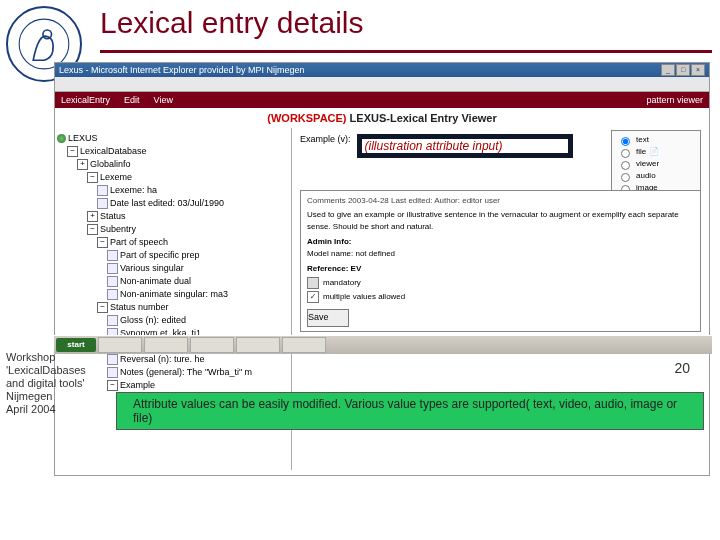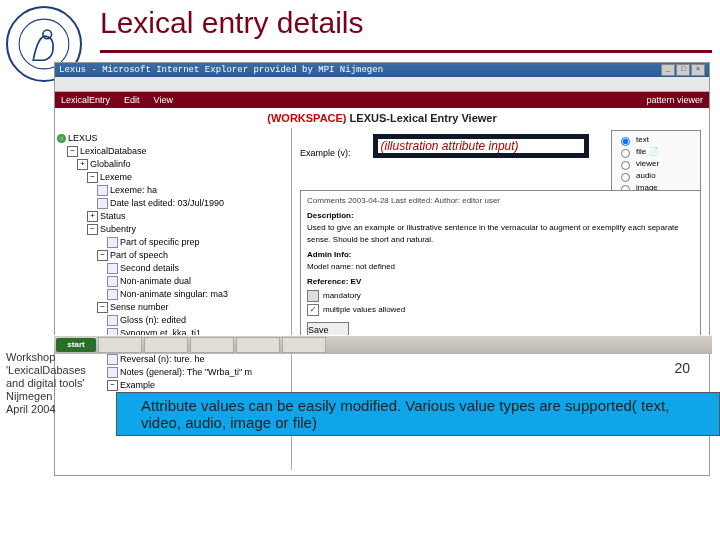--- a/index.html
+++ b/index.html
@@ -2,53 +2,53 @@
 <html><head>
 <meta charset="utf-8">
 <style>
   body { margin:0; padding:0; width:720px; height:540px; font-family:Arial,sans-serif; background:#fff; overflow:hidden; position:relative; }
   .slide { width:720px; height:420px; position:relative; }
   .logo { position:absolute; left:6px; top:6px; width:72px; height:72px; border:2px solid #1a3d7c; border-radius:50%; display:flex; align-items:center; justify-content:center; }
   .logo svg { width:54px; height:54px; }
   .title { position:absolute; left:100px; top:6px; font-size:30px; color:#7a0019; font-weight:400; }
   .hr { position:absolute; left:100px; top:50px; width:612px; height:3px; background:#7a0019; }
   .browser { position:absolute; left:54px; top:62px; width:654px; height:412px; background:#fff; border:1px solid #999; font-size:9px; }
-  .win-titlebar { height:14px; background:linear-gradient(#3a6ea5,#2a5a95); color:#fff; display:flex; align-items:center; padding:0 4px; justify-content:space-between;font-family:Liberation Mono, monospace; }
+  .win-titlebar { height:14px; background:linear-gradient(#3a6ea5,#2a5a95); color:#fff; display:flex; align-items:center; padding:0 4px; justify-content:space-between; }
   .win-title { font-size:9px; }
   .win-ctrls { display:flex; gap:1px; }
   .win-ctrls span { width:12px; height:10px; background:#ccc; border:1px solid #888; display:inline-block; font-size:7px; text-align:center; line-height:9px; color:#333; }
   .toolbar-ie { height:14px; background:#e8e8e8; border-bottom:1px solid #aaa; }
   .app-menubar { height:16px; background:#7a0019; display:flex; align-items:center; padding:0 6px; gap:14px; color:#fff; font-size:9px; justify-content:space-between; }
   .app-menubar .left { display:flex; gap:14px; }
   .content-hdr { text-align:center; padding:4px 0; font-size:11px; }
   .content-hdr .ws { color:#c00; font-weight:bold; }
   .content-hdr .vtitle { font-weight:bold; color:#222; }
   .panes { display:flex; height:342px; }
   .tree { width:232px; border-right:1px solid #aaa; padding:4px 2px; font-size:9px; line-height:13px; overflow:hidden; }
   .tree .node { white-space:nowrap; }
   .box { display:inline-block; width:9px; height:9px; border:1px solid #666; text-align:center; line-height:8px; font-size:8px; margin-right:2px; vertical-align:middle; }
   .leaf { display:inline-block; width:9px; height:9px; background:#eef; border:1px solid #88a; margin-right:2px; vertical-align:middle; }
   .globe { display:inline-block; width:9px; height:9px; border-radius:50%; background:radial-gradient(#6fc06f,#2a7a2a); margin-right:2px; vertical-align:middle; }
   .i1{padding-left:10px}.i2{padding-left:20px}.i3{padding-left:30px}.i4{padding-left:40px}.i5{padding-left:50px}.i6{padding-left:60px}
   .right { flex:1; padding:6px 8px; font-size:9px; position:relative; }
-  .field-row { display:flex; align-items:flex-end; gap:22px; }
+  .field-row { display:flex; align-items:flex-start; gap:6px; }
   .field-label { font-size:9px; }
   .field-input { border:5px solid #0f172a; height:14px; width:200px; padding:0 3px; color:#a00; font-style:italic; font-size:12px; }
   .types-box { position:absolute; right:8px; top:2px; width:80px; border:1px solid #888; padding:3px 4px; background:#fafafa; font-size:8px; line-height:12px; }
   .types-box label { display:flex; align-items:center; gap:3px; }
   .types-box input { width:9px; height:9px; }
   .info-box { position:absolute; left:8px; right:8px; top:62px; border:1px solid #888; padding:4px 6px; font-size:8px; line-height:12px; background:#fff; }
   .info-box .hdr { color:#444; margin-bottom:2px; }
   .info-box .lbl { font-weight:bold; margin-top:3px; }
   .chk-row { display:flex; align-items:center; gap:4px; margin-top:2px; }
   .chk-row .chk { width:10px; height:10px; border:1px solid #777; background:#fff; display:inline-block; }
   .chk-row .chk.disabled { background:#ddd; }
   .chk-row .tick { color:#333; font-size:8px; line-height:9px; text-align:center; }
   .save-btn { margin-top:6px; width:40px; height:16px; border:1px solid #777; background:#eee; font-size:9px; line-height:14px; display:inline-block; }
-  .overlay-note { position:absolute; left:116px; top:392px; width:554px; background:#0ea5e9; border:1px solid #555; padding:4px 24px; font-size:15px; color:#222; z-index:20; }
+  .overlay-note { position:absolute; left:116px; top:392px; width:554px; background:#22c55e; border:1px solid #555; padding:4px 16px; font-size:12px; color:#222; z-index:20; }
   .taskbar { position:absolute; left:54px; bottom:66px; width:654px; height:18px; background:linear-gradient(#d4d0c8,#bab6ae); border-top:1px solid #fff; display:flex; align-items:center; gap:2px; padding:0 2px; font-size:8px; }
   .taskbar .start { width:40px; height:14px; background:#2a6e2a; color:#fff; border-radius:2px; text-align:center; line-height:14px; font-weight:bold; font-size:8px; }
   .taskbar .tbtn { width:42px; height:14px; background:#e0ddd5; border:1px solid #aaa; }
   .footer { position:absolute; left:6px; bottom:4px; font-size:11px; color:#333; line-height:13px; }
   .pagenum { position:absolute; right:30px; bottom:44px; font-size:14px; color:#333; }
 </style>
 </head>
 <body>
 
 <div class="slide">
@@ -87,26 +87,26 @@
     <div class="panes">
       <div class="tree">
         <div class="node"><span class="globe"></span><span>LEXUS</span></div>
         <div class="node i1"><span class="box">−</span><span>LexicalDatabase</span></div>
         <div class="node i2"><span class="box">+</span><span>Globalinfo</span></div>
         <div class="node i3"><span class="box">−</span><span>Lexeme</span></div>
         <div class="node i4"><span class="leaf"></span><span>Lexeme: ha</span></div>
         <div class="node i4"><span class="leaf"></span><span>Date last edited: 03/Jul/1990</span></div>
         <div class="node i3"><span class="box">+</span><span>Status</span></div>
         <div class="node i3"><span class="box">−</span><span>Subentry</span></div>
+        <div class="node i4"><span class="box">−</span><span>Part of speech</span></div>
         <div class="node i5"><span class="leaf"></span><span>Part of specific prep</span></div>
-        <div class="node i4"><span class="box">−</span><span>Part of speech</span></div>
-        <div class="node i5"><span class="leaf"></span><span>Second details</span></div>
+        <div class="node i5"><span class="leaf"></span><span>Various singular</span></div>
         <div class="node i5"><span class="leaf"></span><span>Non-animate dual</span></div>
         <div class="node i5"><span class="leaf"></span><span>Non-animate singular: ma3</span></div>
-        <div class="node i4"><span class="box">−</span><span>Sense number</span></div>
+        <div class="node i4"><span class="box">−</span><span>Status number</span></div>
         <div class="node i5"><span class="leaf"></span><span>Gloss (n): edited</span></div>
         <div class="node i5"><span class="leaf"></span><span>Synonym et. kka. ti1</span></div>
         <div class="node i5"><span class="leaf"></span><span>Gloss (r): a way</span></div>
         <div class="node i5"><span class="leaf"></span><span>Reversal (n): ture. he</span></div>
         <div class="node i5"><span class="leaf"></span><span>Notes (general): The "Wrba_ti" m</span></div>
         <div class="node i5"><span class="box">−</span><span>Example</span></div>
         <div class="node i6"><span class="leaf"></span><span>Example free trans. (n): Fl</span></div>
         <div class="node i6"><span class="leaf"></span><span>Example free trans. (n): Sd</span></div>
       </div>
       <div class="right">
@@ -132,21 +132,20 @@
               <input type="radio" style="">
               <span>audio</span>
             </label>
           <label>
               <input type="radio" style="">
               <span>image</span>
             </label>
         </div>
         <div class="info-box">
           <div class="hdr">Comments 2003-04-28 Last edited: Author: editor user</div>
-          <div class="lbl">Description:</div>
           <div>Used to give an example or illustrative sentence in the vernacular to augment or exemplify each separate sense. Should be short and natural.</div>
           <div class="lbl">Admin Info:</div>
           <div>Model name: not defined</div>
           <div class="lbl">Reference: EV</div>
           <div class="chk-row">
               <span class="chk disabled"></span>
               <span>mandatory</span>
             </div>
           <div class="chk-row">
               <span class="chk tick">✓</span>

